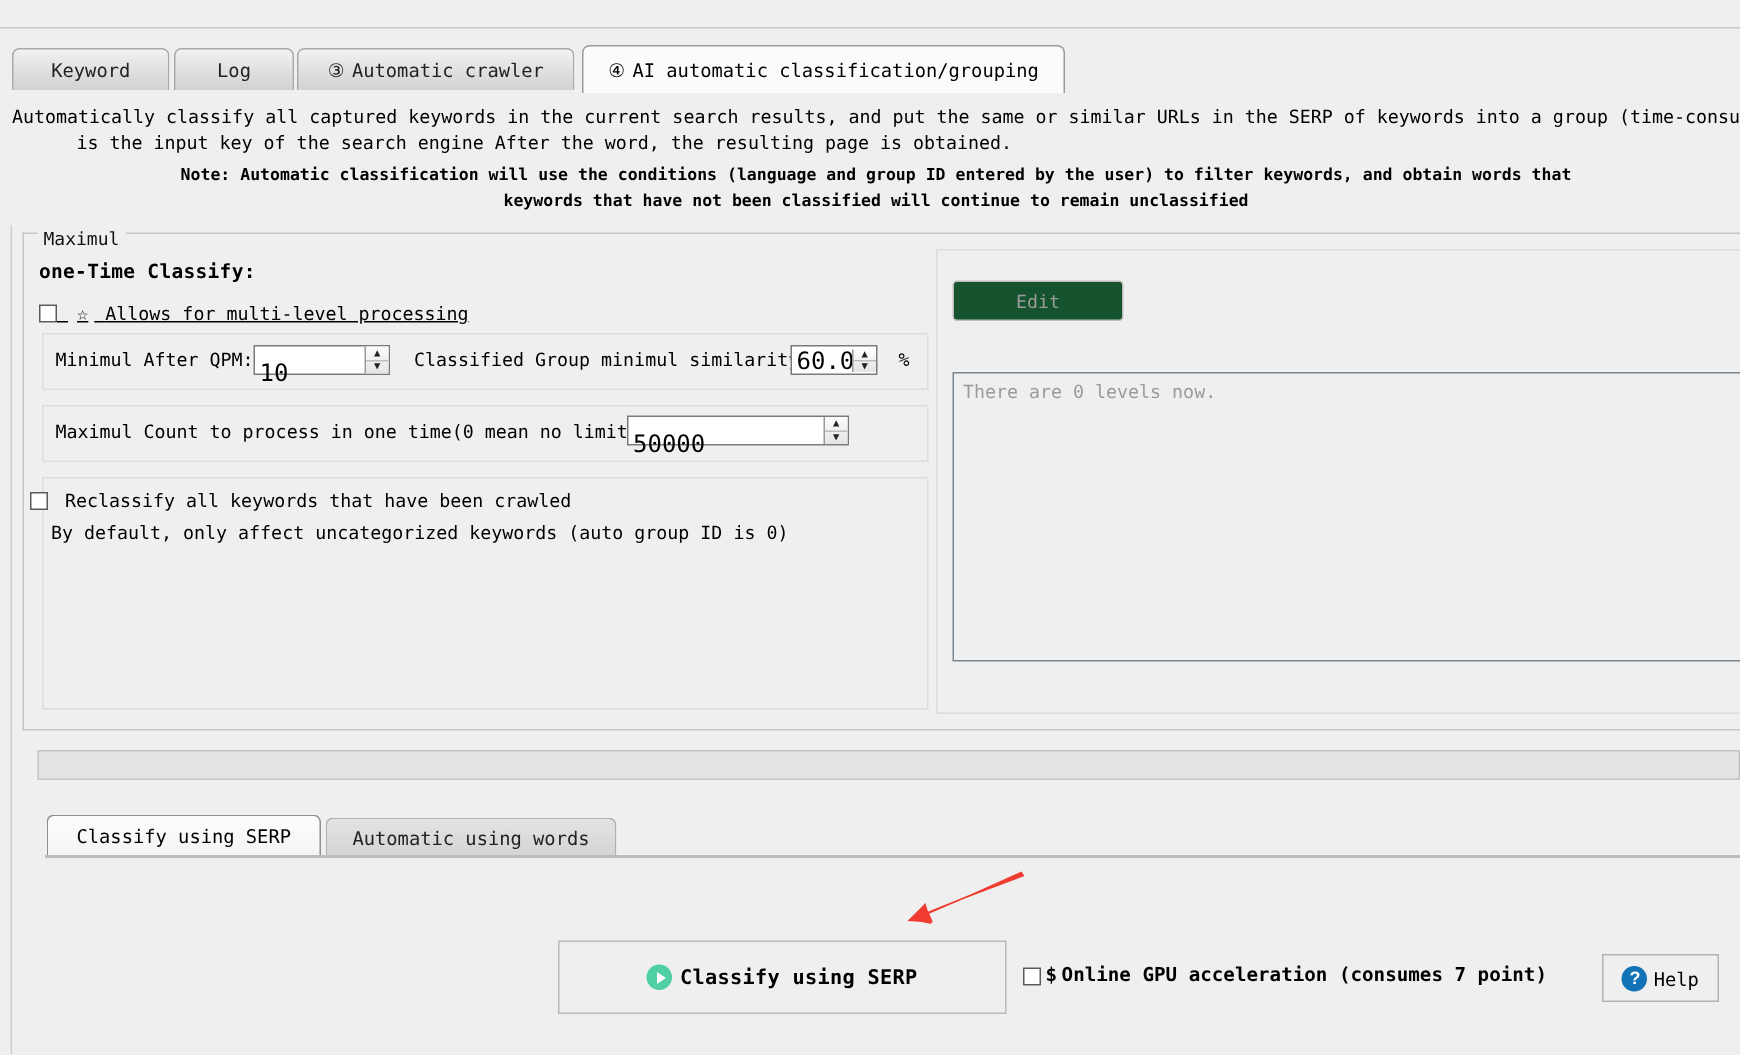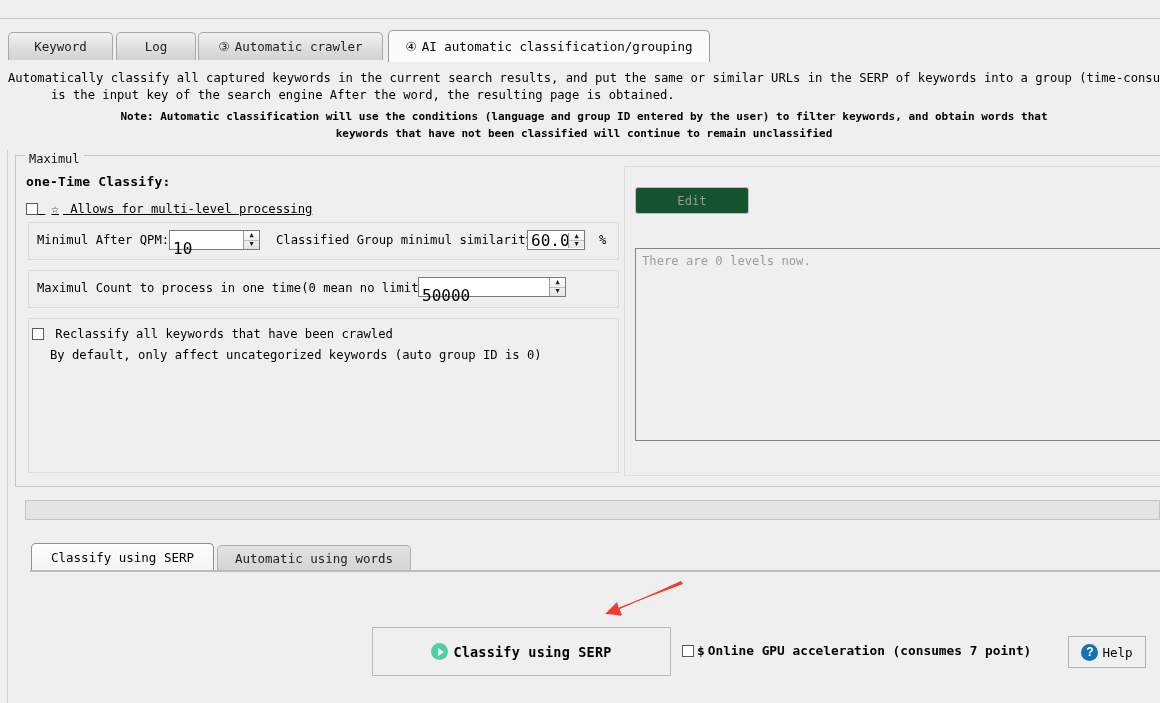--- a/index.html
+++ b/index.html
@@ -180,25 +180,25 @@
 <div class="lbl" style="left:37px;top:281px;">Maximul Count to process in one time(0 mean no limited):</div>
 <div class="spin" style="left:418px;top:277px;width:148px;">
   <span class="val">50000</span>
   <span class="btns">
       <div>▲</div>
       <div>▼</div>
     </span>
 </div>
 
 <div class="subbox sb3"></div>
-<div class="lbl" style="left:32px;top:327px;">
+<div class="lbl" style="left:20px;top:327px;">
   <span class="cb"></span>
   <span style="margin-left:4px;">Reclassify all keywords that have been crawled</span>
 </div>
-<div class="lbl" style="left:50px;top:348px;">By default, only affect uncategorized keywords (auto group ID is 0)</div>
+<div class="lbl" style="left:34px;top:348px;">By default, only affect uncategorized keywords (auto group ID is 0)</div>
 
 <div class="rightpanel"></div>
 <div class="editbtn">Edit</div>
 <div class="levelbox">
   <span>There are 0 levels now.</span>
 </div>
 
 <div class="sepbar"></div>
 
 <div class="btab active" style="left:31px;width:183px;">

